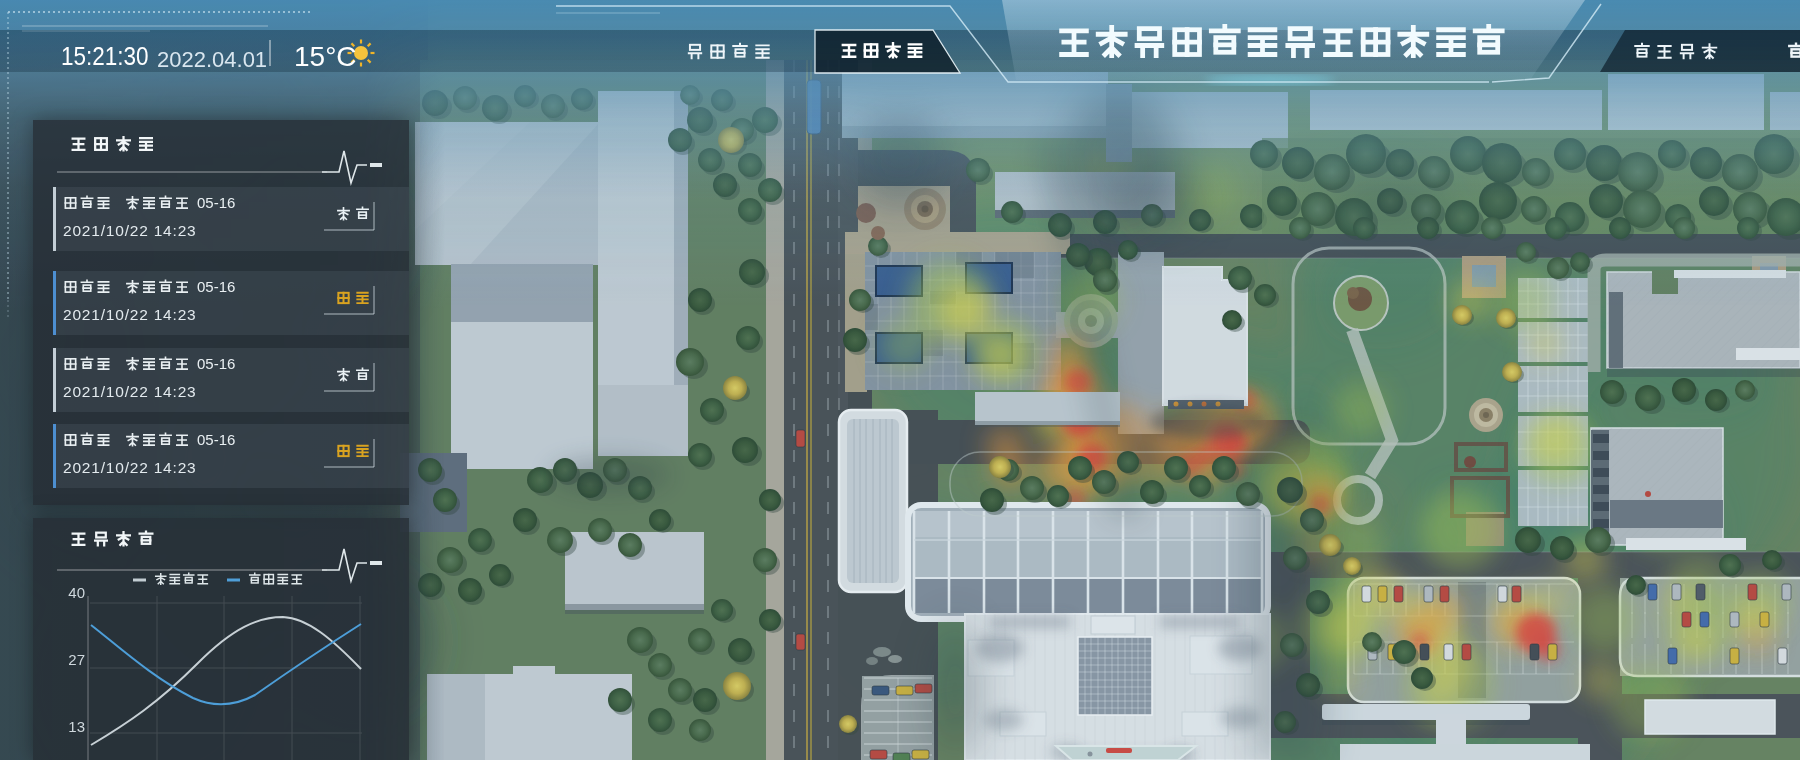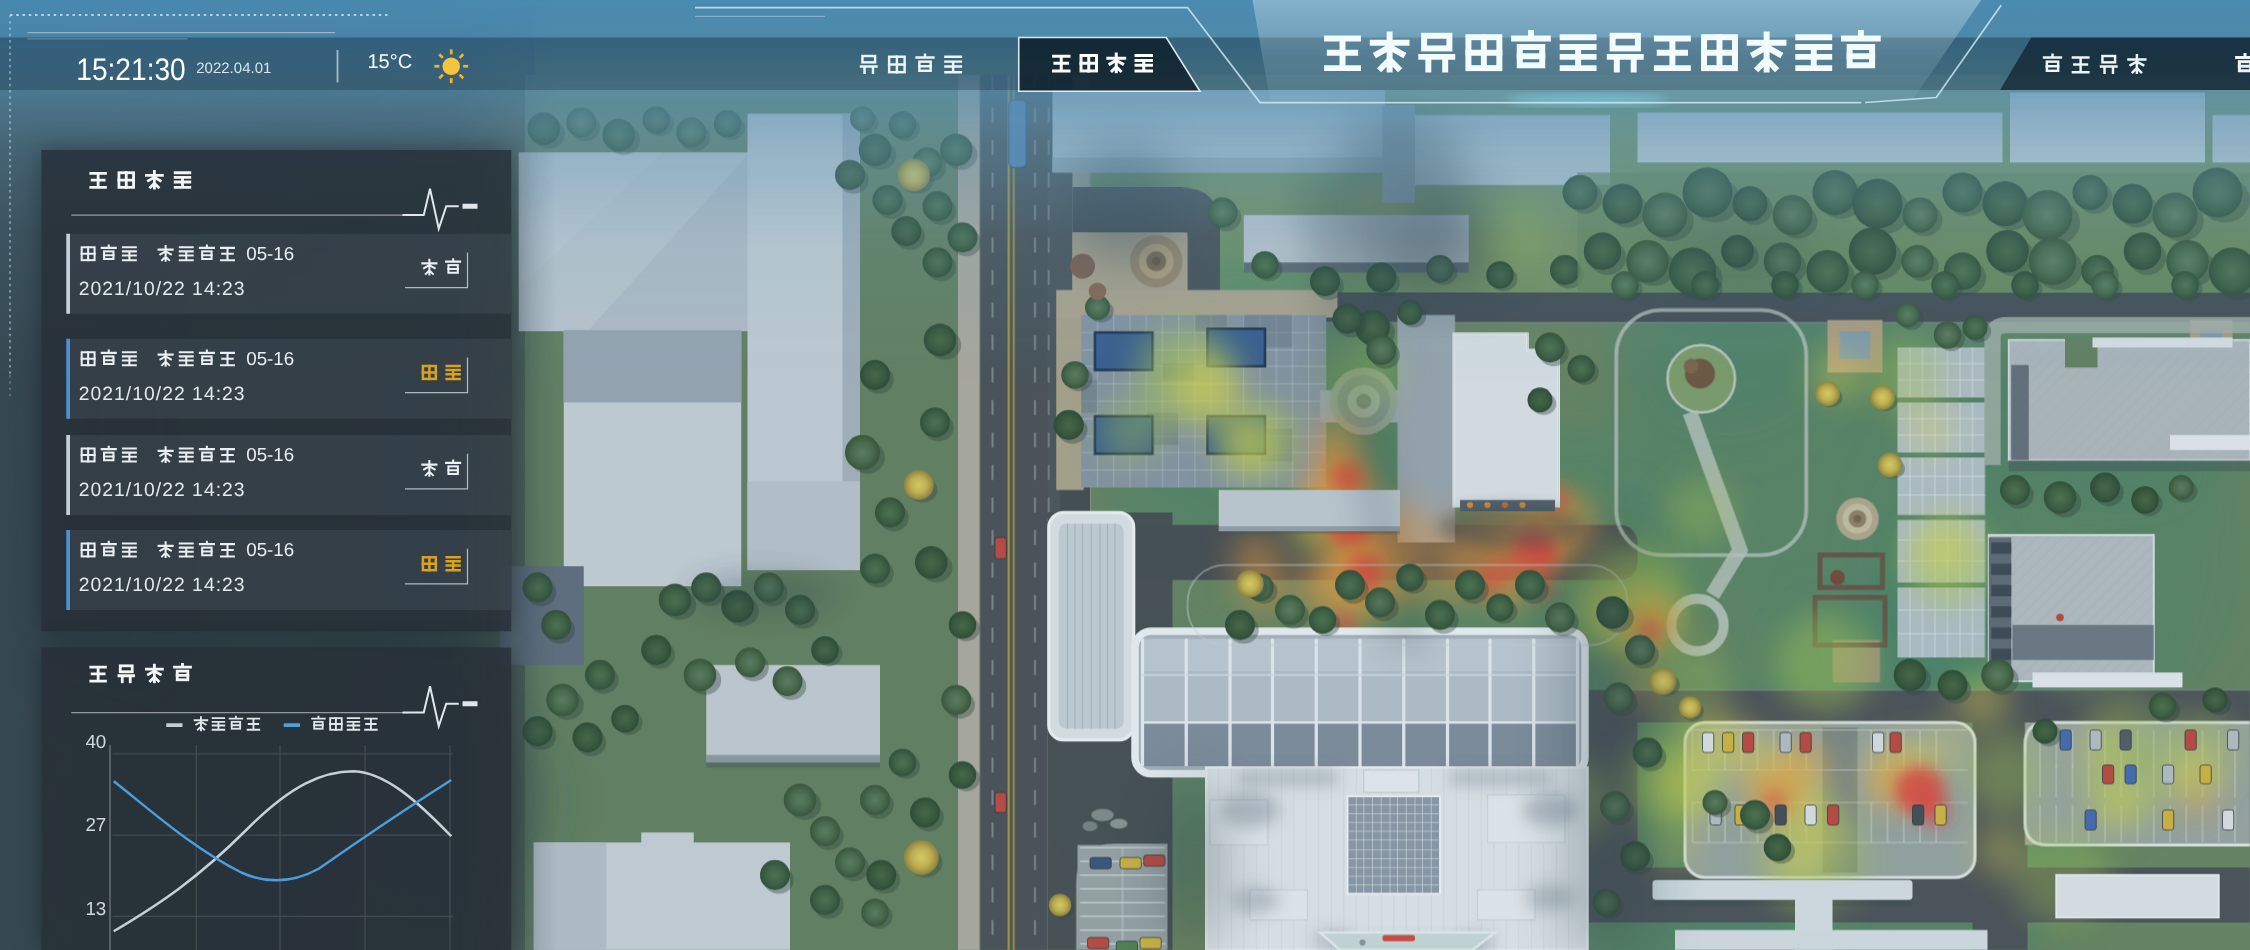--- a/index.html
+++ b/index.html
@@ -1262,23 +1262,23 @@
       <use href="#kb2" x="1282.2" y="23.0" width="36" height="36" style="color:#f2fbfe" opacity="1.0"></use>
       <use href="#kb1" x="1319.9" y="23.0" width="36" height="36" style="color:#f2fbfe" opacity="1.0"></use>
       <use href="#kb5" x="1357.6" y="23.0" width="36" height="36" style="color:#f2fbfe" opacity="1.0"></use>
       <use href="#kb4" x="1395.3" y="23.0" width="36" height="36" style="color:#f2fbfe" opacity="1.0"></use>
       <use href="#kb6" x="1433.0" y="23.0" width="36" height="36" style="color:#f2fbfe" opacity="1.0"></use>
       <use href="#kb3" x="1470.7" y="23.0" width="36" height="36" style="color:#f2fbfe" opacity="1.0"></use>
 </svg>
 
 <div class="abs" style="left:61px;top:42px;color:#fff;font-size:25px;letter-spacing:0px;transform:scaleX(0.9);transform-origin:0 0;">15:21:30</div>
 
-<div class="abs" style="left:157px;top:47px;color:#e2eef6;font-size:12px;opacity:0.95;">2022.04.01</div>
-
-<div class="abs" style="left:294px;top:41px;color:#fff;font-size:16px;">15°C</div>
+<div class="abs" style="left:157px;top:47px;color:#e2eef6;font-size:22px;opacity:0.95;">2022.04.01</div>
+
+<div class="abs" style="left:294px;top:41px;color:#fff;font-size:28px;">15°C</div>
 
 <div class="abs" style="left:33px;top:120px;width:376px;height:385px;background:rgba(38,45,52,0.80);box-shadow:0 0 20px rgba(0,0,0,0.35);"></div>
 <svg class="abs" style="left:33px;top:120px" width="376" height="385" viewBox="0 0 376 385">
 
 <use href="#kb1" x="37.0" y="15.0" width="17" height="17" style="color:#f2f6f8" opacity="1.0"></use>
       <use href="#kb5" x="59.5" y="15.0" width="17" height="17" style="color:#f2f6f8" opacity="1.0"></use>
       <use href="#kb4" x="82.0" y="15.0" width="17" height="17" style="color:#f2f6f8" opacity="1.0"></use>
       <use href="#kb6" x="104.5" y="15.0" width="17" height="17" style="color:#f2f6f8" opacity="1.0"></use>
 
 <line x1="24" y1="52" x2="294" y2="52" stroke="#ffffff" stroke-width="1" opacity="0.5"></line>

